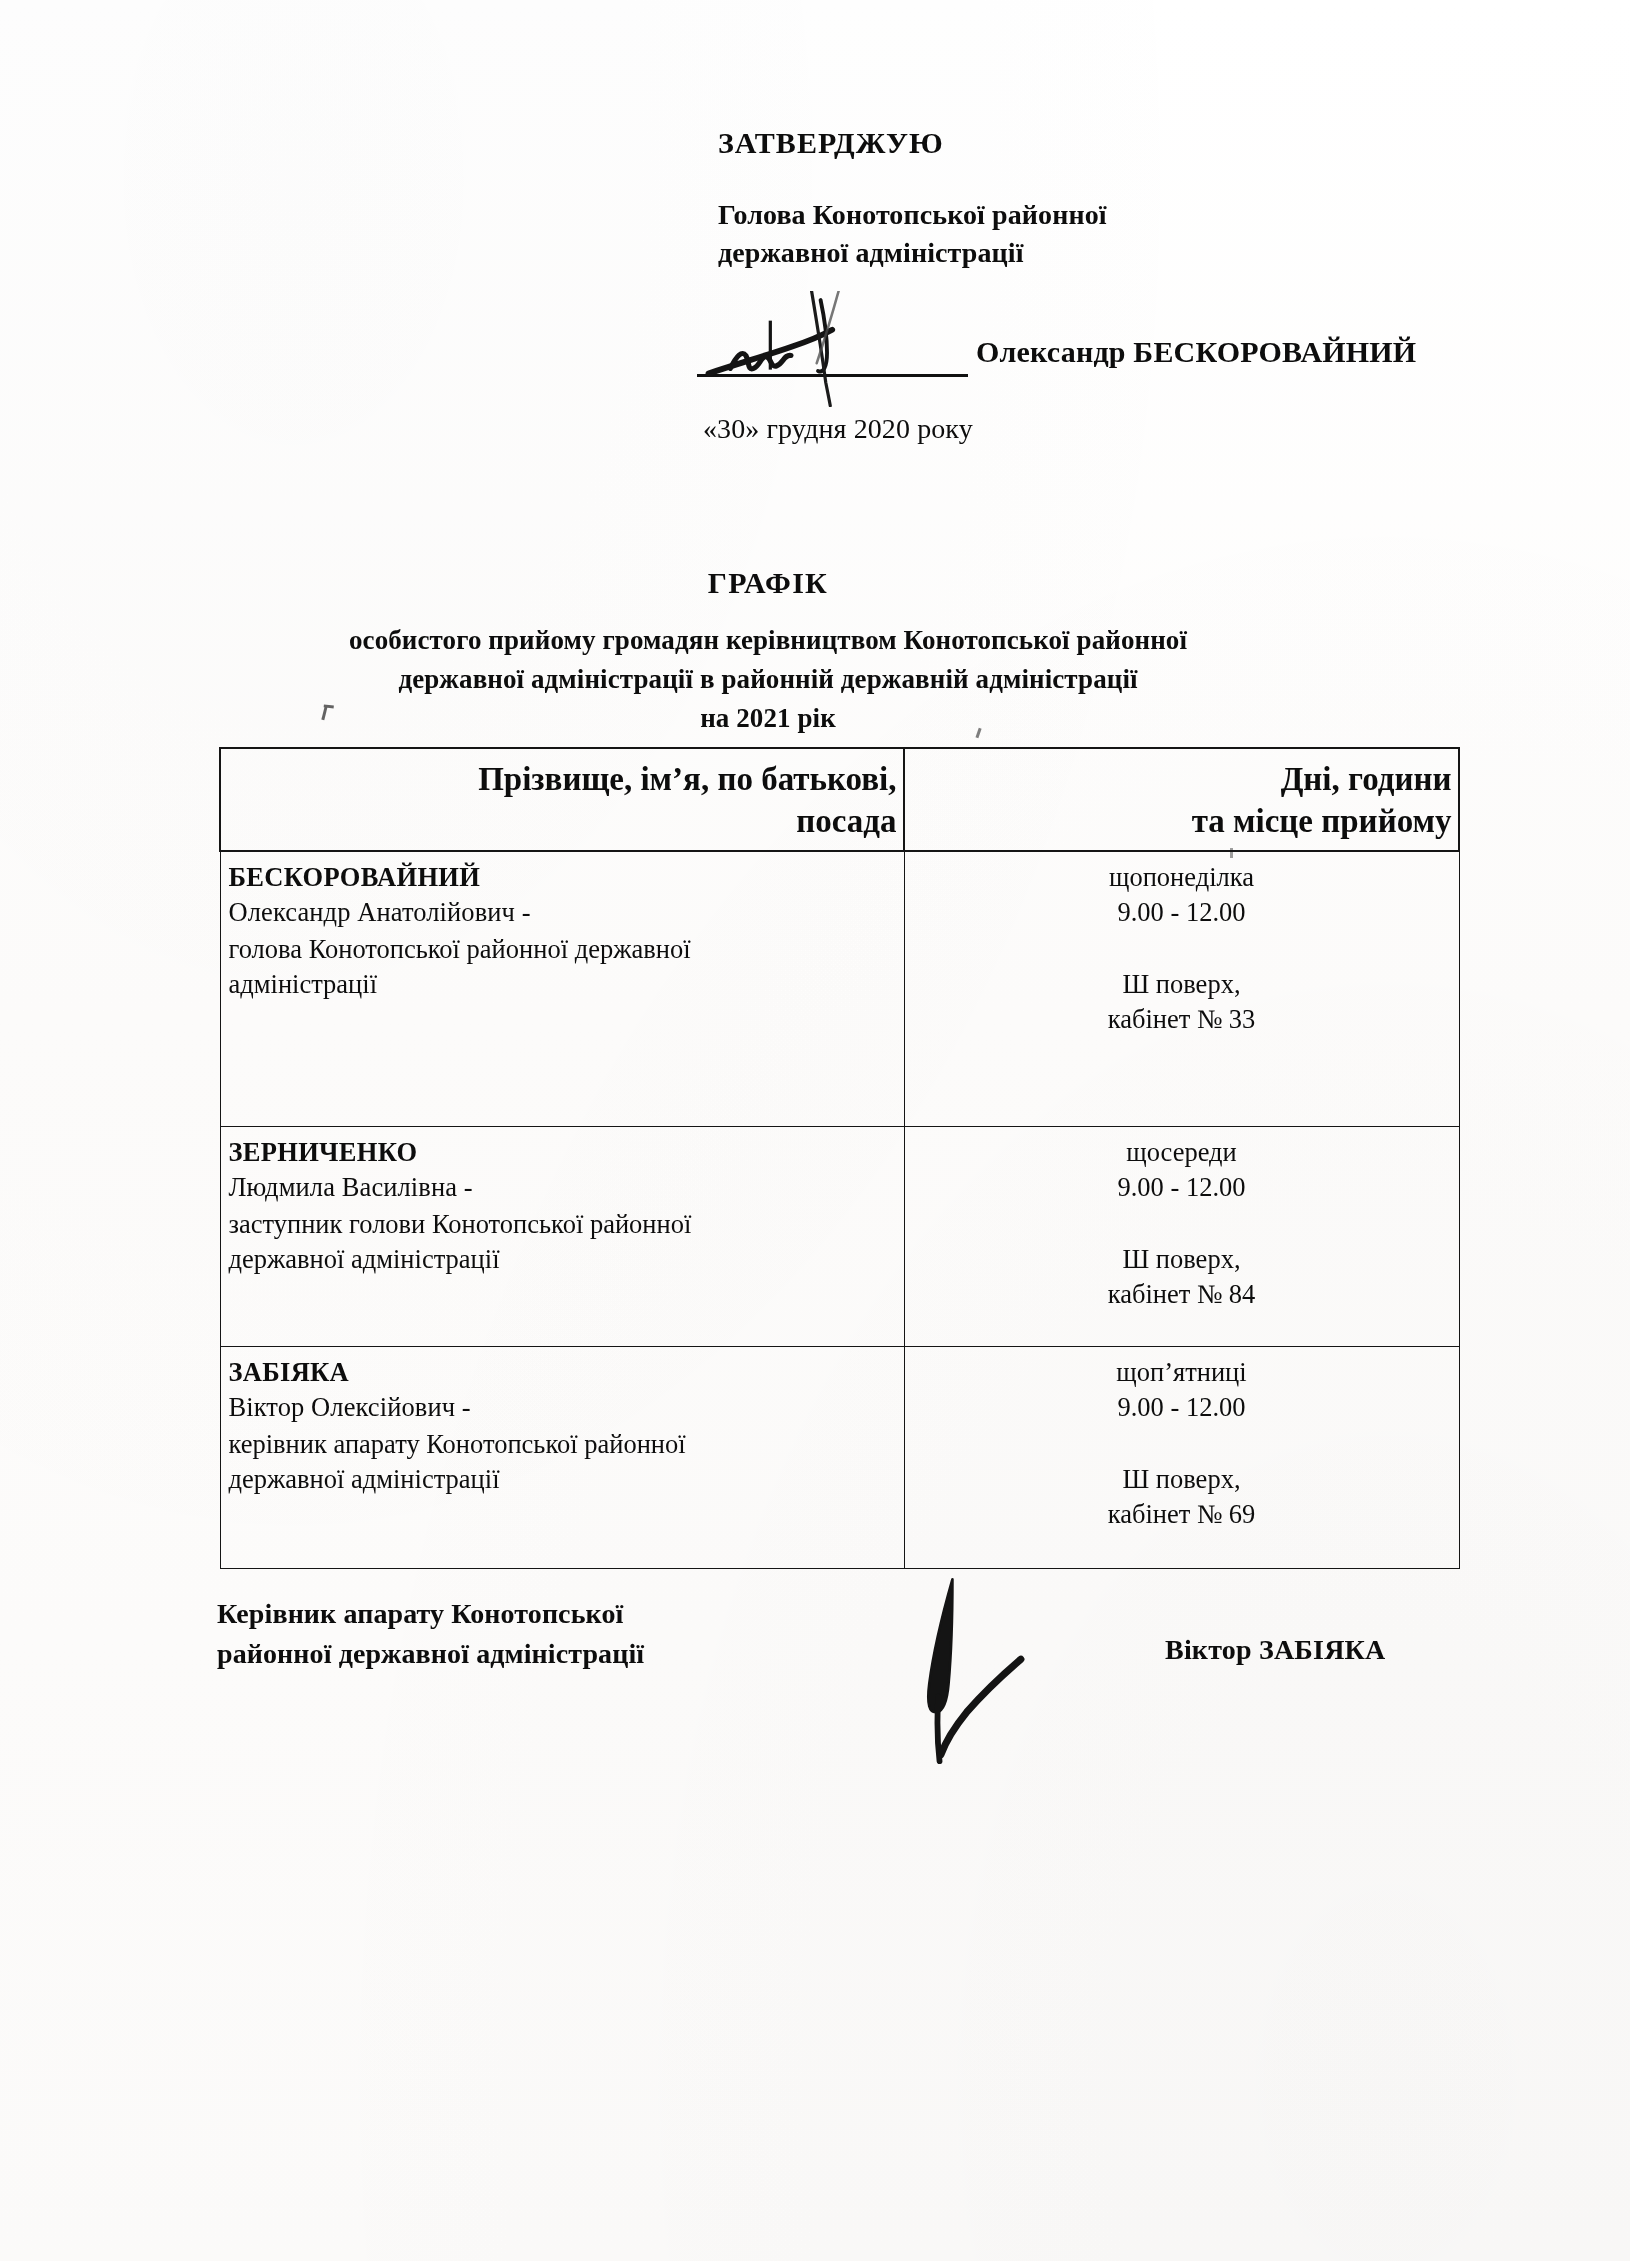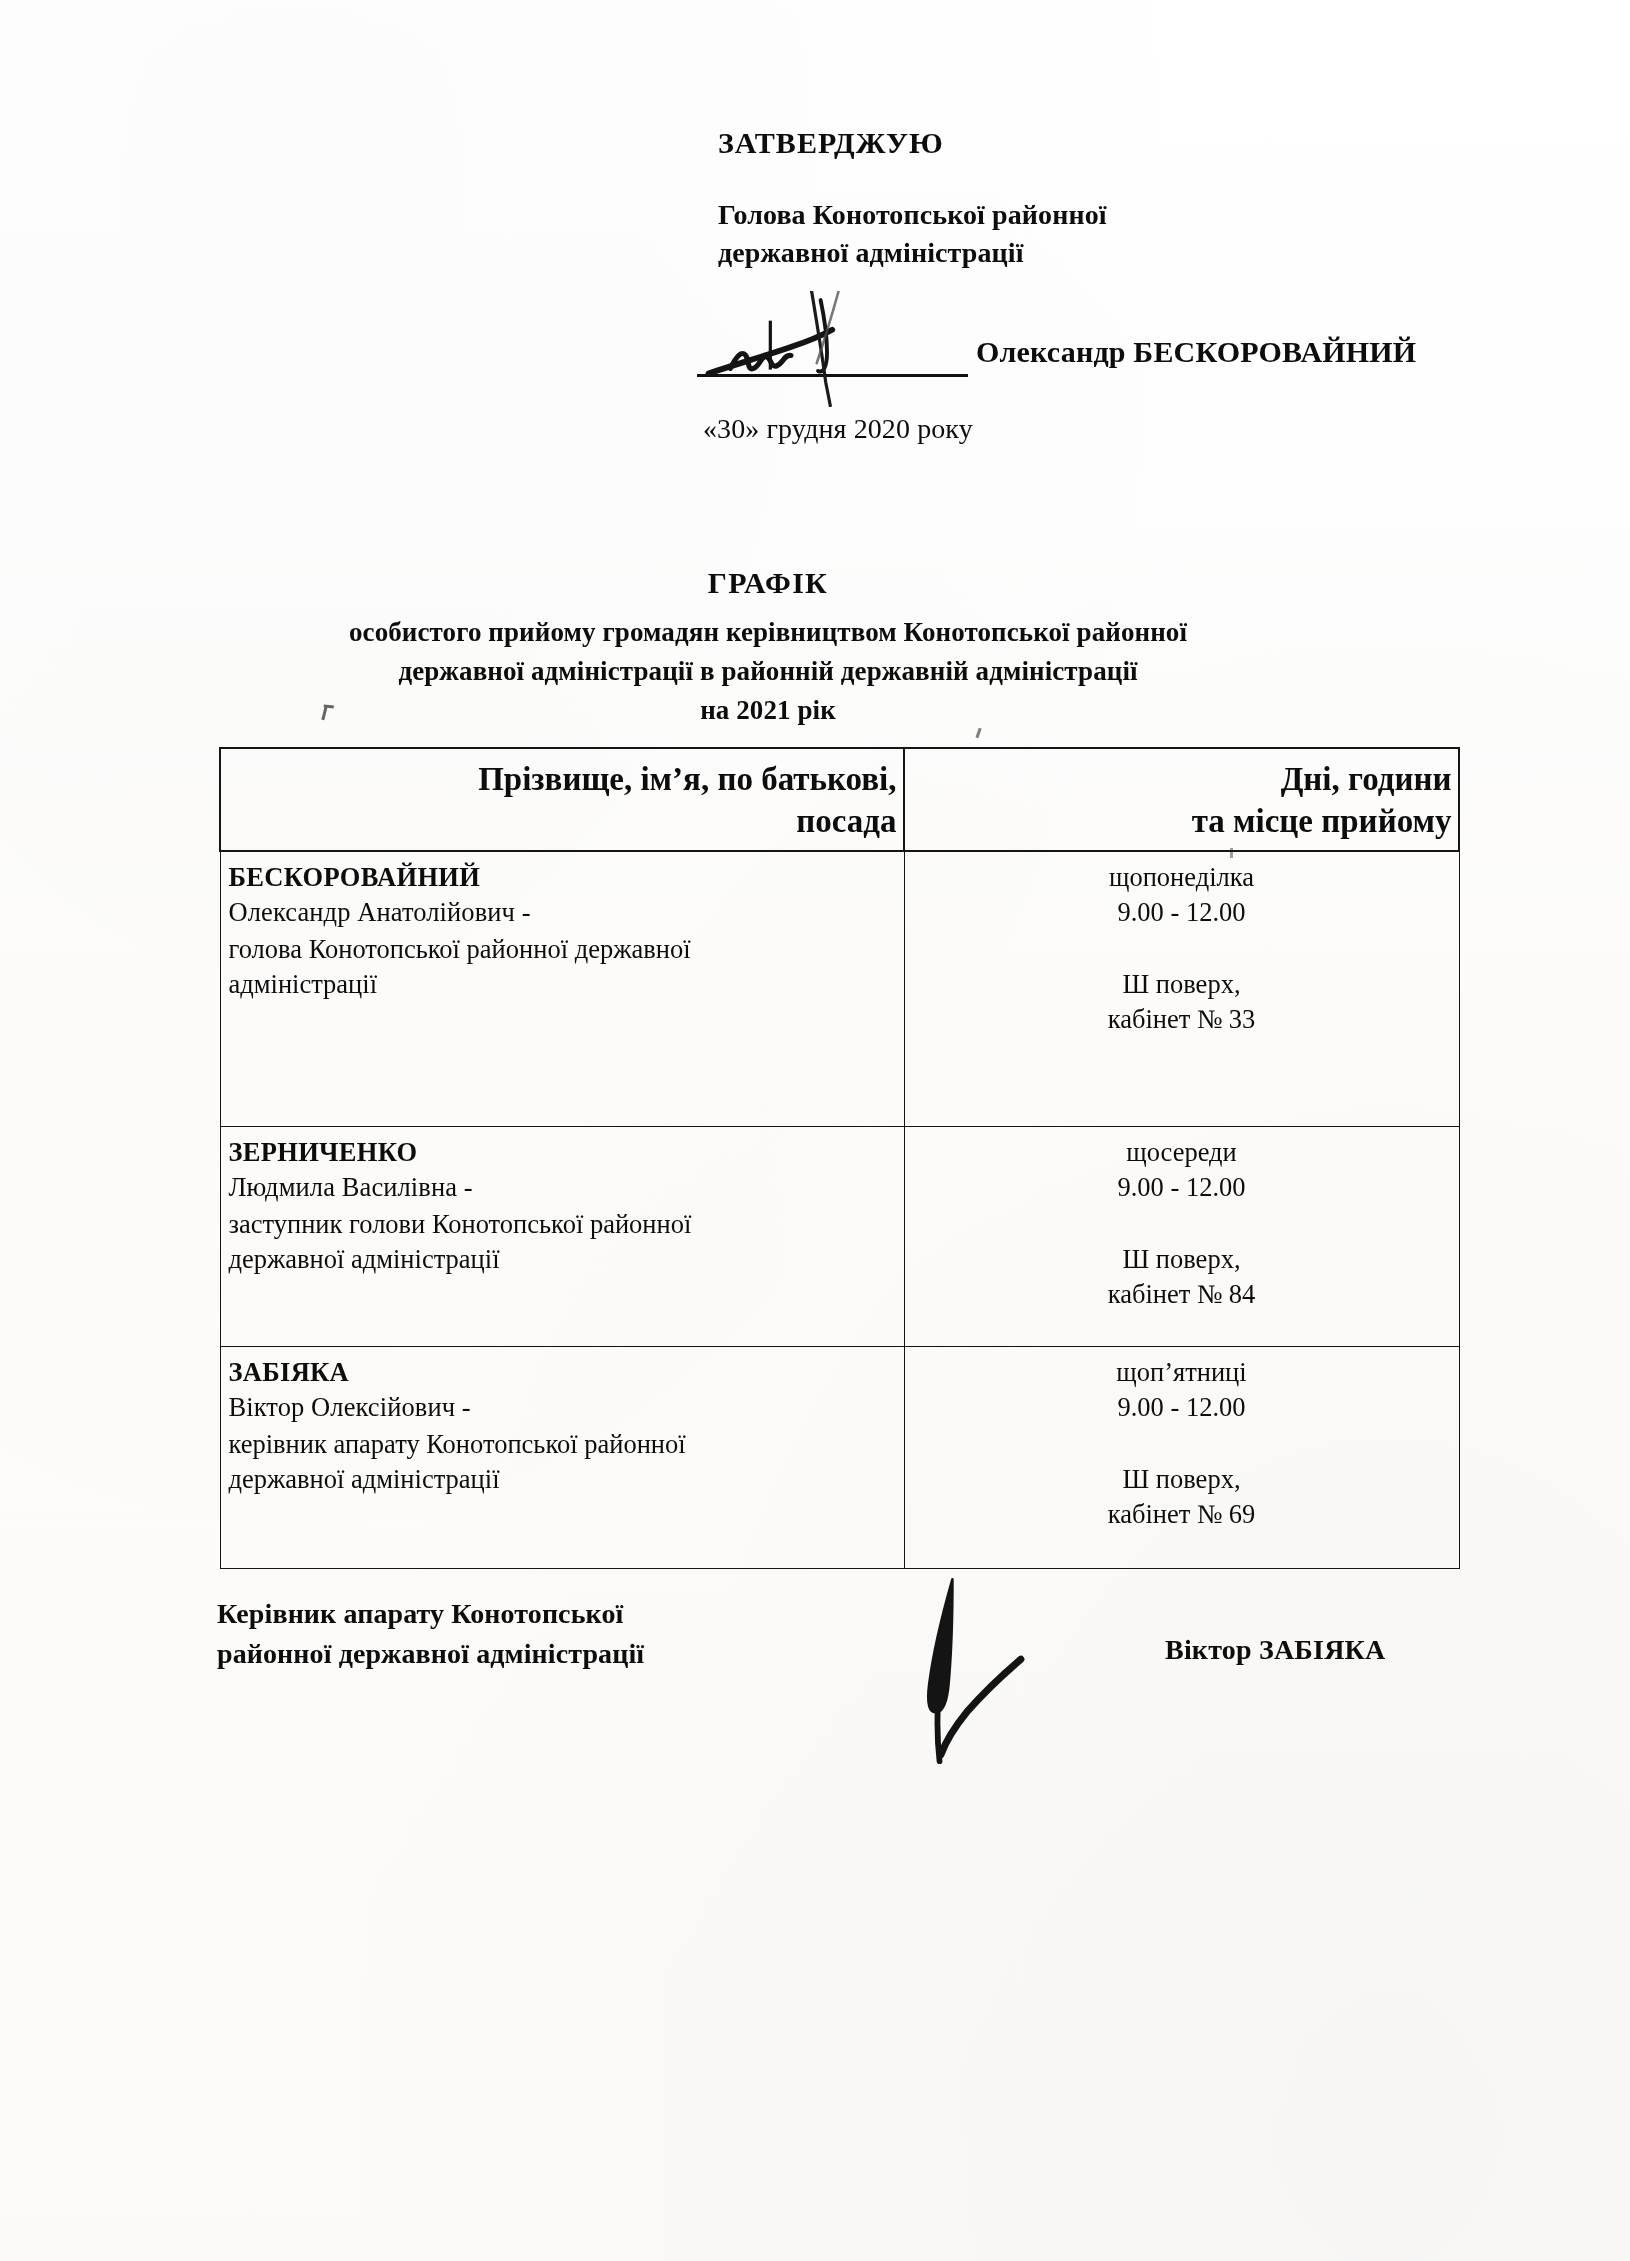--- a/index.html
+++ b/index.html
@@ -115,21 +115,21 @@
     text-align: center;
   }
 
   .doc-title .kind {
     font-size: 30px;
     font-weight: bold;
     letter-spacing: 1.3px;
   }
 
   .doc-title .subtitle {
-    margin-top: 13px;
+    margin-top: 21px;
     font-size: 27px;
     font-weight: bold;
     line-height: 1.45;
     letter-spacing: 0.1px;
   }
 
   .doc-title .subtitle span {
     display: block;
   }
 

